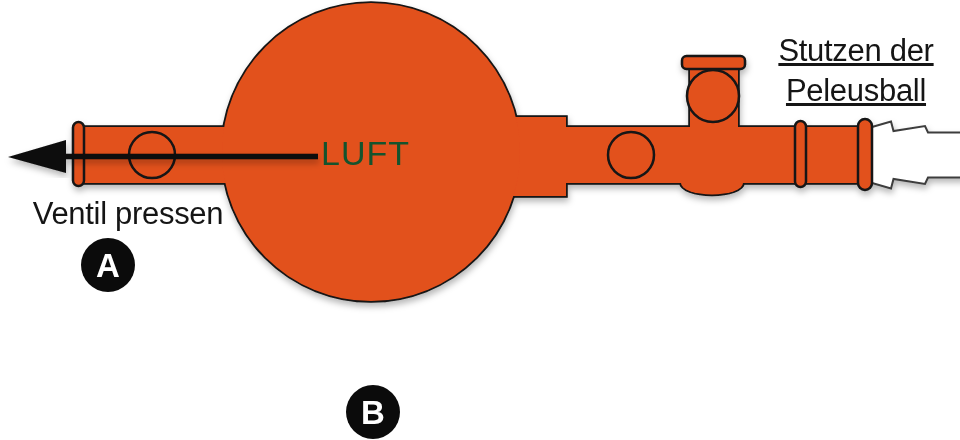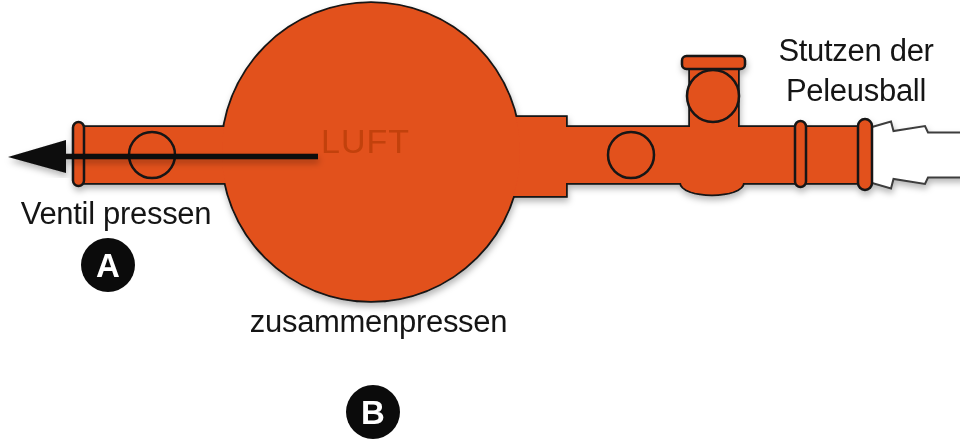--- a/index.html
+++ b/index.html
@@ -6,25 +6,25 @@
   .stage{
     position:relative;width:960px;height:440px;background:#ffffff;
     overflow:hidden;font-family:"Liberation Sans",sans-serif;
   }
   .stage svg{position:absolute;left:0;top:0;}
   .label{
     position:absolute;color:#151515;font-size:31px;letter-spacing:-0.3px;
     text-align:center;
   }
   .label span{display:block;}
-  .label-ventil{left:10px;top:196px;width:212px;line-height:36px;}
+  .label-ventil{left:22px;top:196px;width:212px;line-height:36px;}
   .label-bulb{left:236px;top:302px;width:285px;line-height:40px;}
-  .label-nozzle{left:752px;top:31px;width:208px;line-height:40px;}
+  .label-nozzle{left:752px;top:31px;width:208px;line-height:40px;text-decoration:underline;}
   .luft{
-    position:absolute;left:321px;top:124px;font-size:34px;color:#c2410c;
+    position:absolute;left:321px;top:136px;font-size:34px;color:#14532d;
     letter-spacing:1px;line-height:34px;
   }
   .badge{
     position:absolute;width:54px;height:54px;border-radius:50%;
     background:#0b0b0b;color:#ffffff;display:flex;align-items:center;
     justify-content:center;font-size:33px;font-weight:bold;line-height:1;
   }
   .badge-a{left:81px;top:238px;}
   .badge-b{left:346px;top:385px;}
 </style>
@@ -82,21 +82,20 @@
   <div class="luft">LUFT</div>
 
   <div class="label label-ventil">
     <span>Ventil pressen</span>
   </div>
   <div class="badge badge-a">
     <span>A</span>
   </div>
 
   <div class="label label-bulb">
-    <span>zusammenpressen</span>
   </div>
   <div class="badge badge-b">
     <span>B</span>
   </div>
 
   <div class="label label-nozzle">
     <span>Stutzen der</span>
     <span>Peleusball</span>
   </div>
 

